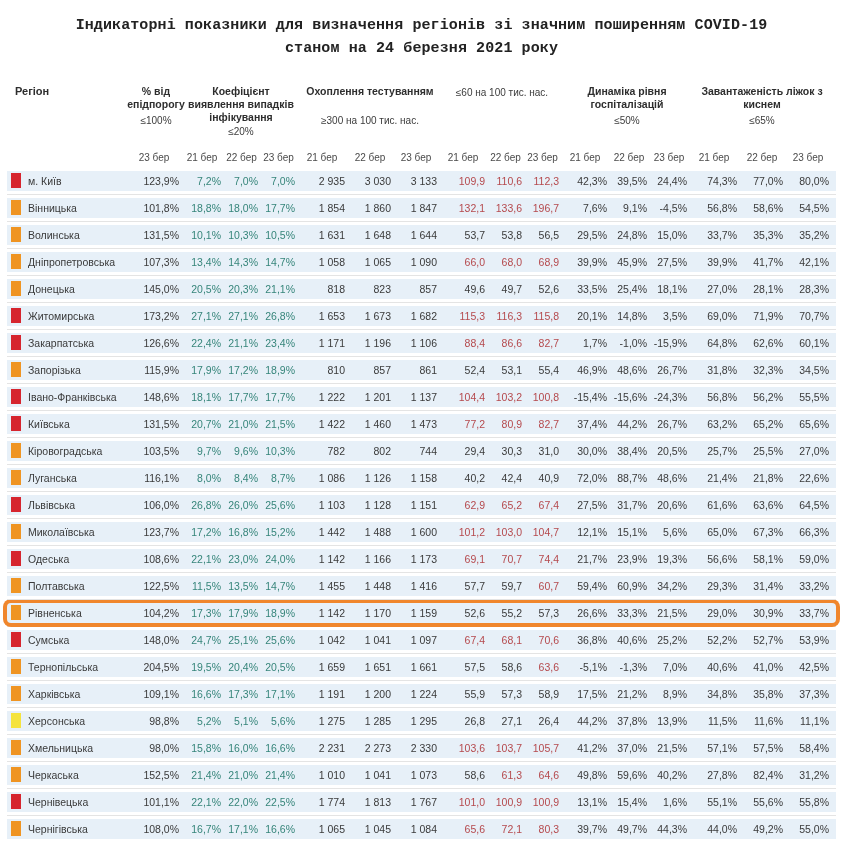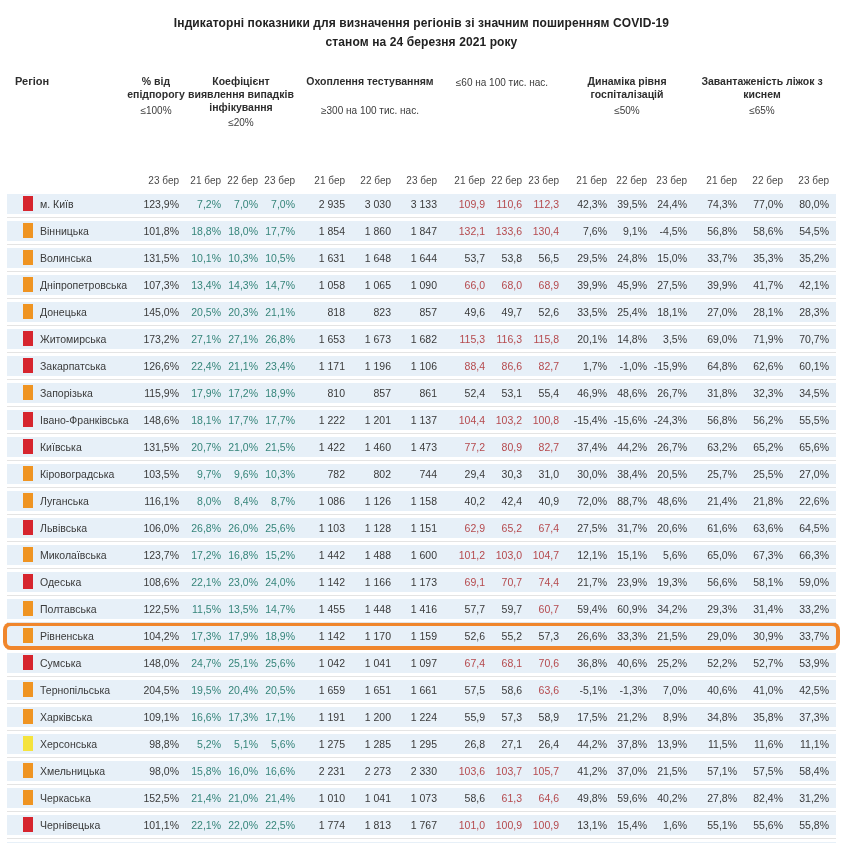--- a/index.html
+++ b/index.html
@@ -1,43 +1,43 @@
 <!DOCTYPE html>
 <html lang="uk"><head>
 <meta charset="utf-8">
 <style>
   * { margin:0; padding:0; box-sizing:border-box; }
   html,body { width:843px; height:843px; background:#ffffff; overflow:hidden;
               font-family:"Liberation Sans", sans-serif; }
   .page { width:843px; height:843px; padding:0 7px; }
 
   .title { text-align:center; margin-top:14px; font-weight:bold; color:#222;
-           font-size:12px; line-height:1.55; letter-spacing:0.1px; }
+           font-size:15px; line-height:1.55; letter-spacing:0.1px;font-family:Liberation Mono, monospace; }
 
   .grid { display:grid;
           grid-template-columns:122px 54px 42px 37px 37px 50px 46px 46px 48px 37px 37px 48px 40px 40px 50px 46px 46px;
           align-items:center; }
 
   .thead { margin-top:24px; align-items:start; }
   .h-region { font-size:11px; font-weight:bold; color:#2e2e2e; padding-left:8px; }
   .h-group { text-align:center; }
   .span3 { grid-column: span 3; }
   .g-title { font-size:10.5px; font-weight:bold; color:#2e2e2e; line-height:1.25;
              min-height:28px; display:flex; align-items:flex-start; justify-content:center; }
   .g-thresh { font-size:10px; color:#3c3c3c; margin-top:2px; }
 
   .dates { margin-top:15px; margin-bottom:8px; }
-  .dates div { font-size:10px; color:#4a4a4a; text-align:right; padding-right:4px;margin-top:32px; }
+  .dates div { font-size:10px; color:#4a4a4a; text-align:center; padding-right:4px; }
 
   .row { position:relative; height:20px; background:#e7f0f8; margin-bottom:7px; }
   .row:not(:first-child)::before { content:""; position:absolute; left:0; right:0; top:-4px;
                                    height:1px; background:#e4e4e4; }
   .row.highlight { box-shadow:0 0 0 4px #f0862c; border-radius:4px; z-index:2; }
 
-  .c-region { display:flex; align-items:center; gap:7px; padding-left:16px; height:100%; }
+  .c-region { display:flex; align-items:center; gap:7px; padding-left:4px; height:100%; }
   .marker { width:10px; height:15px; flex:0 0 10px; }
   .r-name { font-size:10.5px; color:#3a3a3a; white-space:nowrap; }
 
   .val { font-size:10.5px; color:#3a3a3a; text-align:right; padding-right:4px; white-space:nowrap; }
   .val.teal { color:#36857a; }
   .val.alert { color:#b5494d; }
 </style>
 </head>
 <body>
 
@@ -131,21 +131,21 @@
         </div>
         <div class="val">101,8%</div>
         <div class="val teal">18,8%</div>
         <div class="val teal">18,0%</div>
         <div class="val teal">17,7%</div>
         <div class="val">1 854</div>
         <div class="val">1 860</div>
         <div class="val">1 847</div>
         <div class="val alert">132,1</div>
         <div class="val alert">133,6</div>
-        <div class="val alert">130,4</div>
+        <div class="val alert">196,7</div>
         <div class="val">7,6%</div>
         <div class="val">9,1%</div>
         <div class="val">-4,5%</div>
         <div class="val">56,8%</div>
         <div class="val">58,6%</div>
         <div class="val">54,5%</div>
       </div>
       <div class="row grid">
         <div class="c-region">
           <span class="marker" style="background: rgb(239, 148, 34);"></span>

